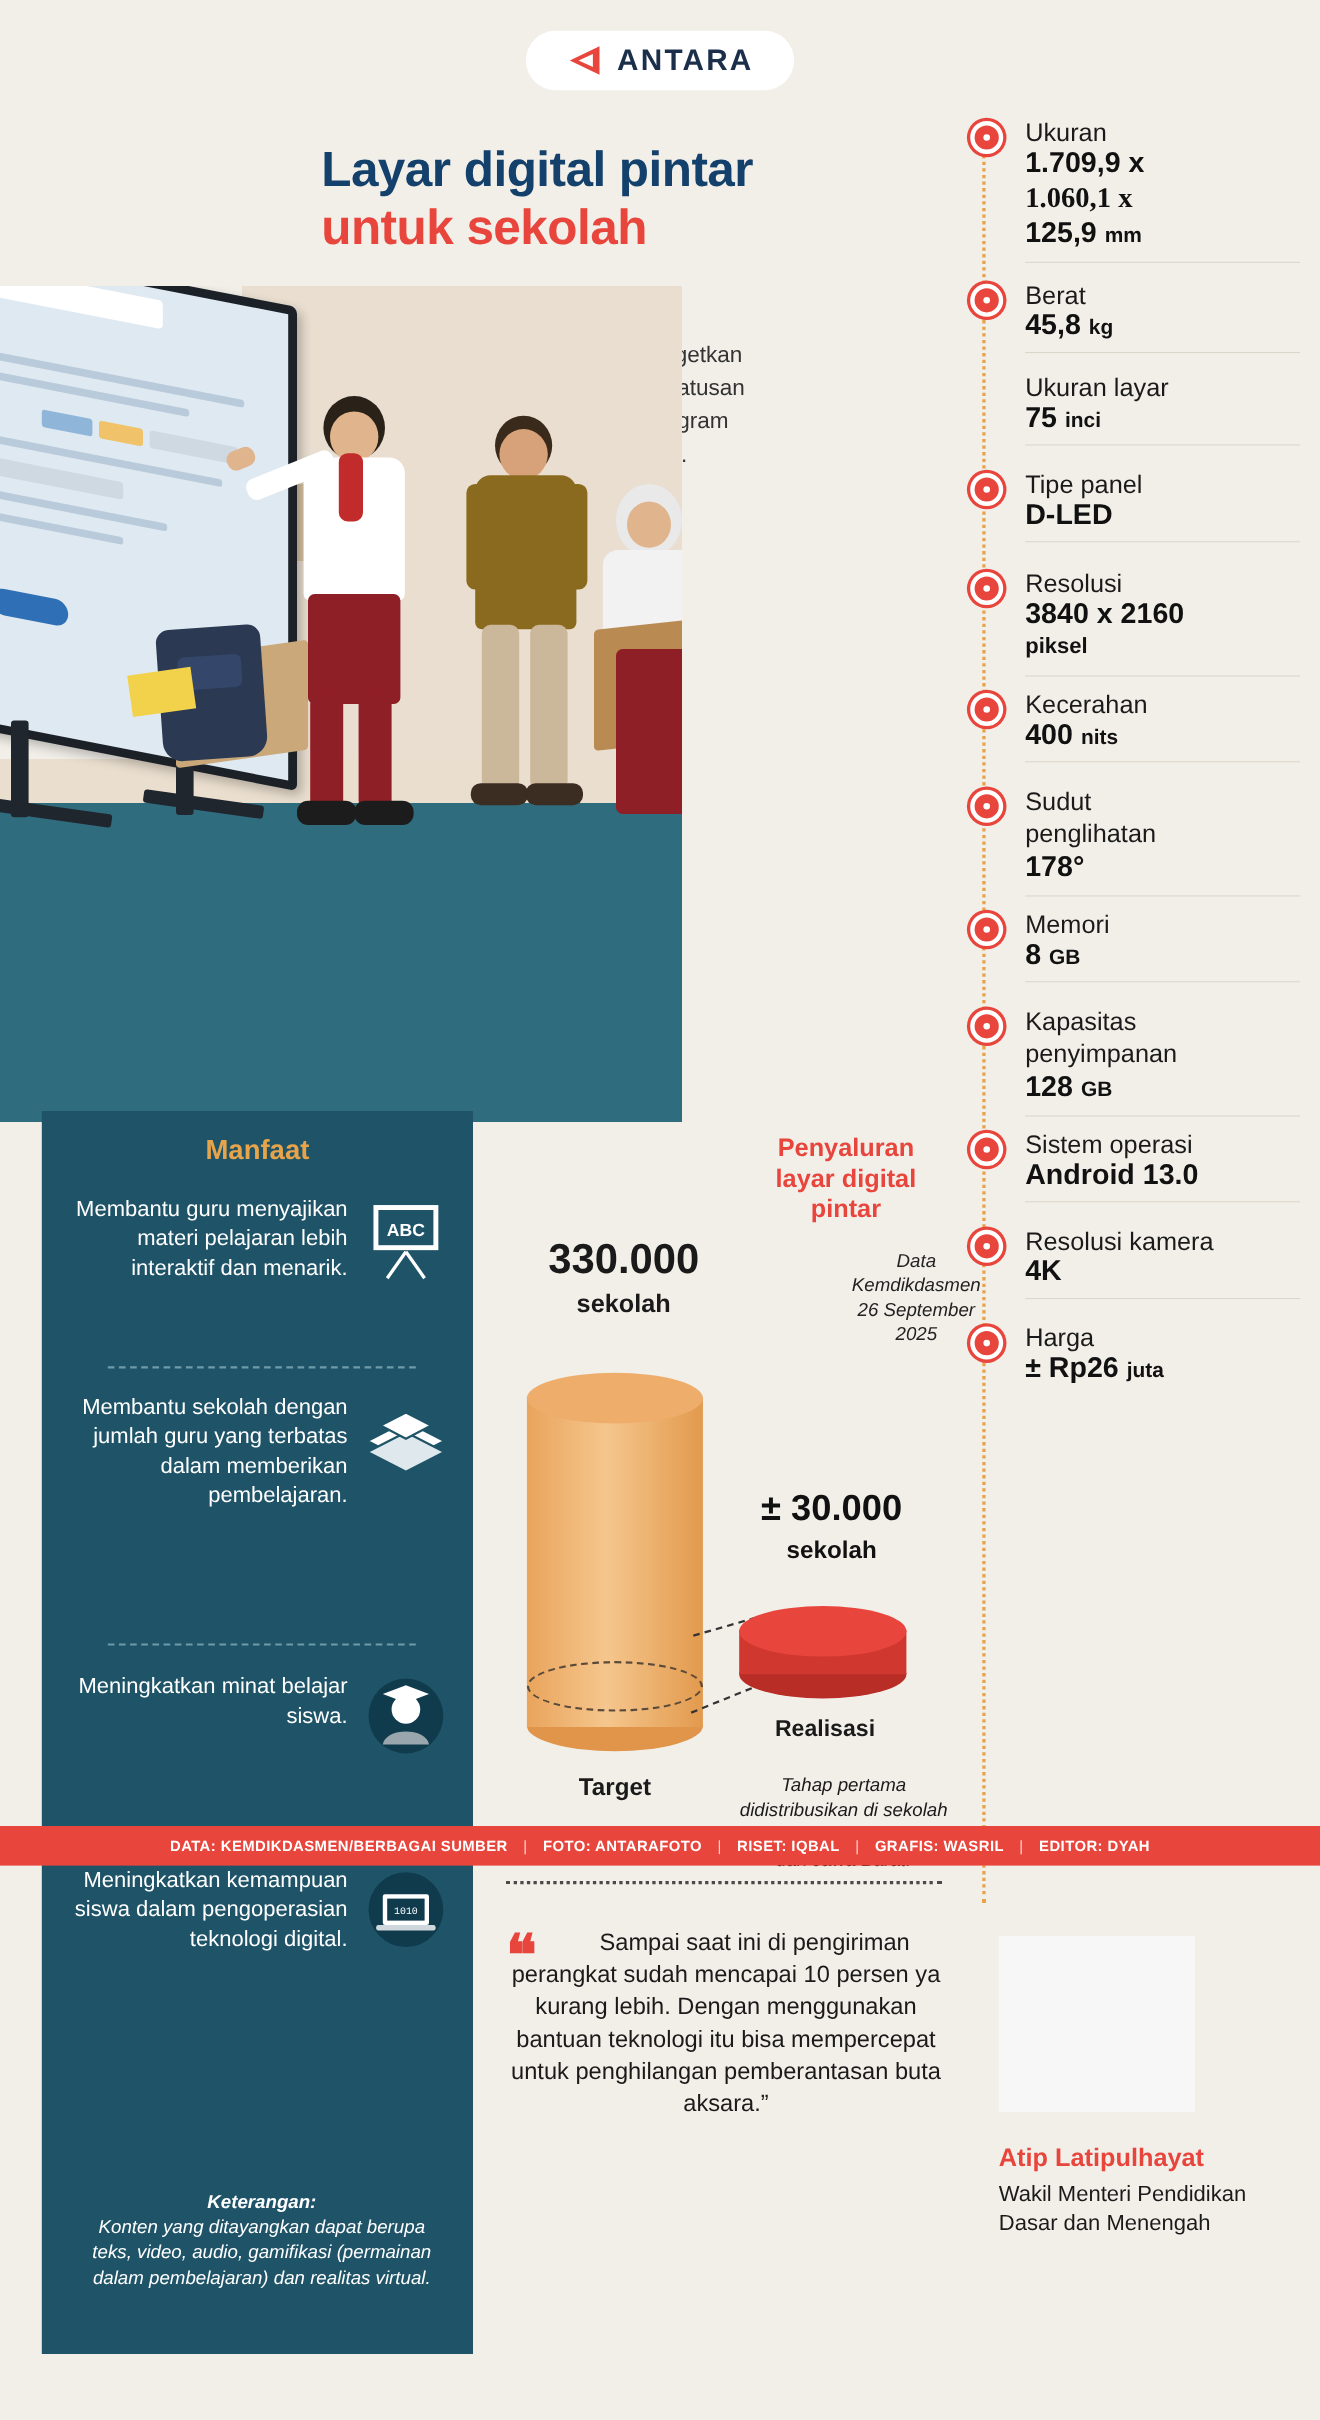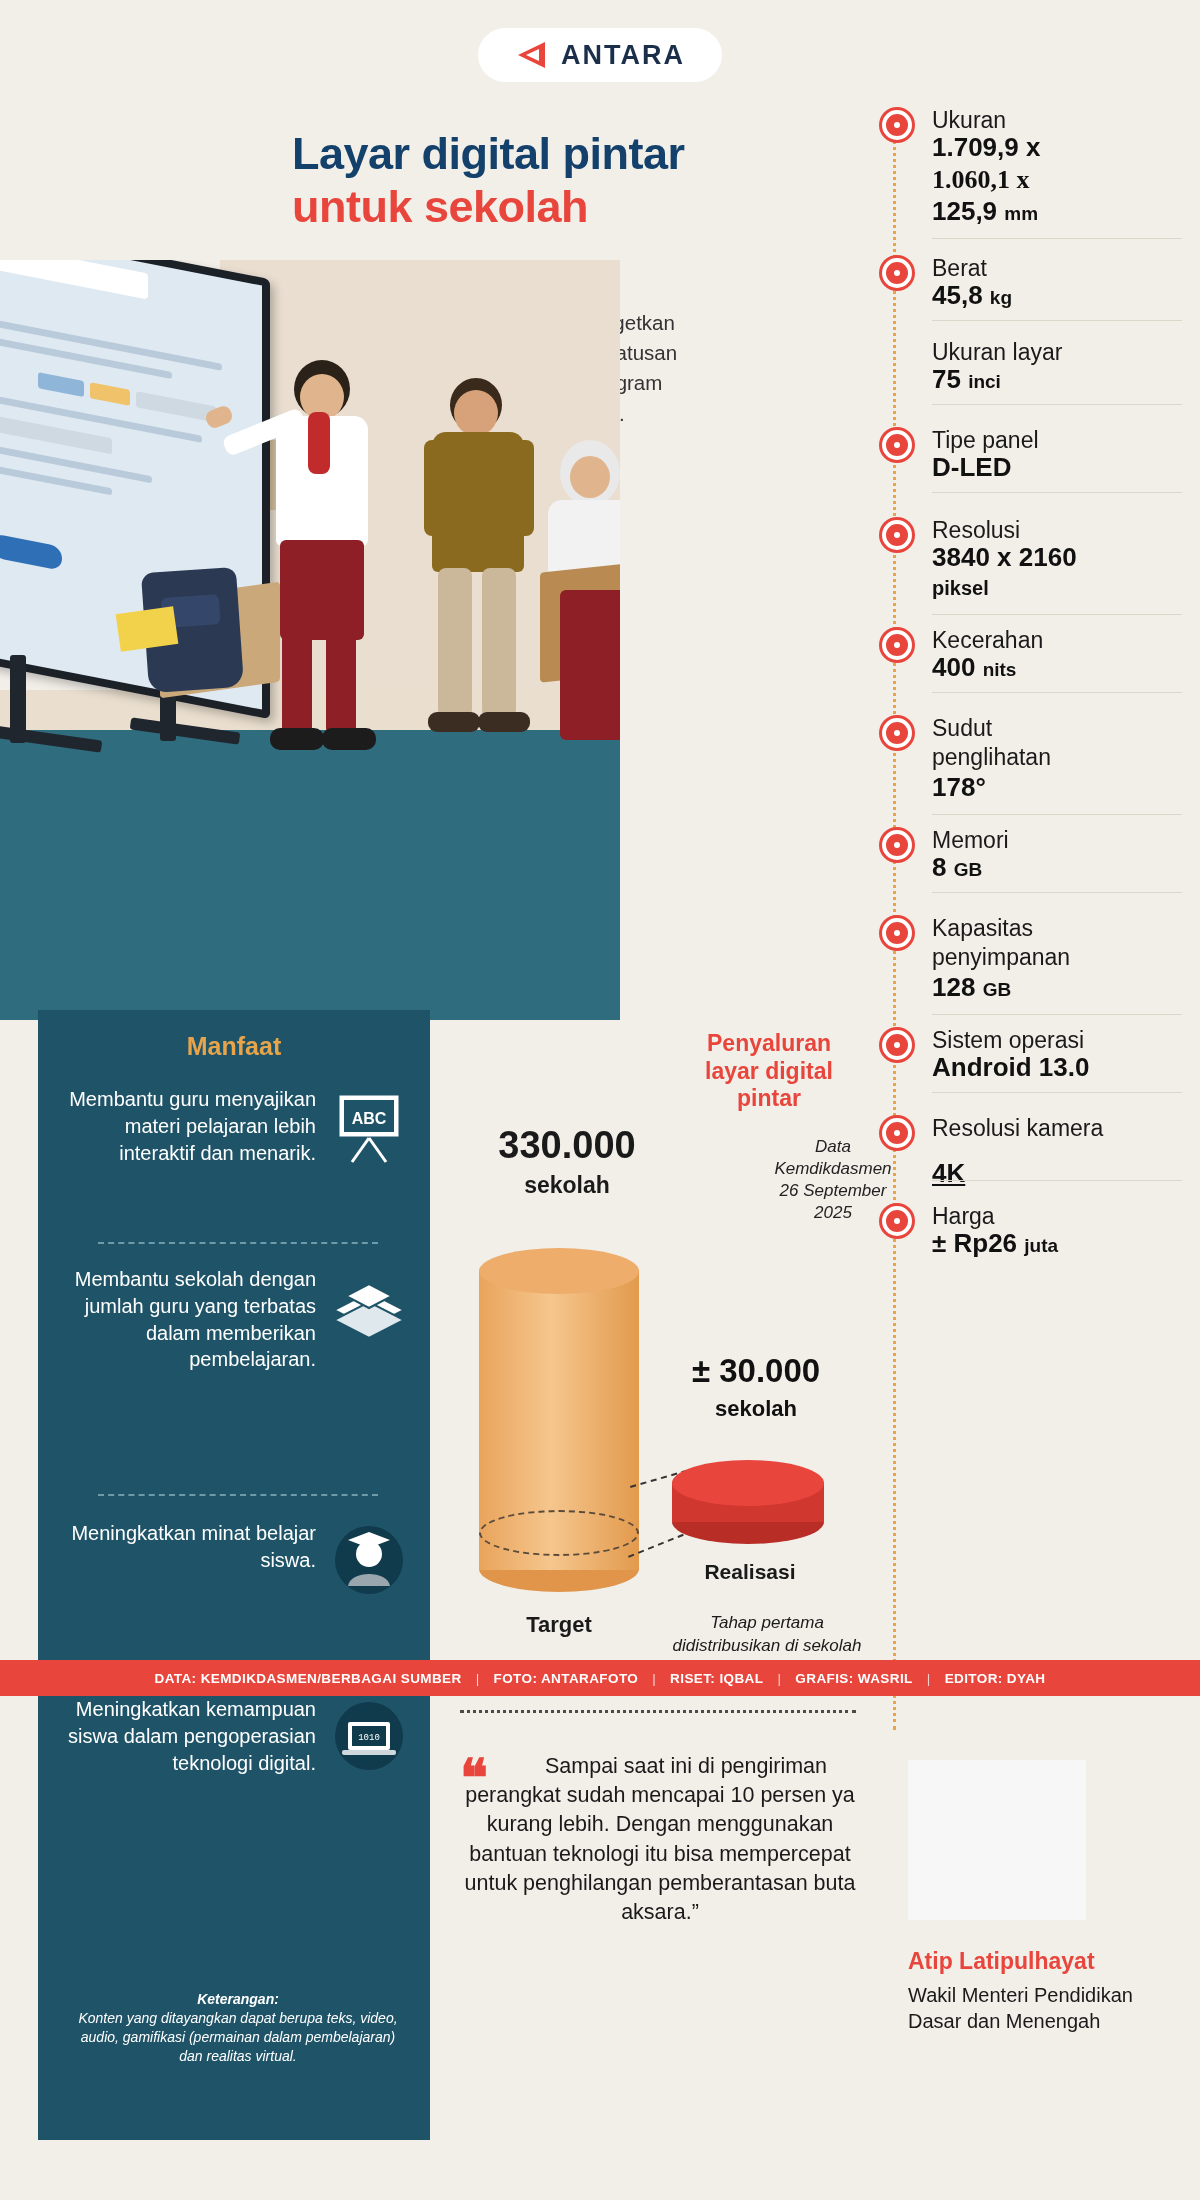--- a/index.html
+++ b/index.html
@@ -141,21 +141,21 @@
   }
   .benefit-icon {
     width: 86px; height: 80px; position: relative; flex: 0 0 86px;
   }
   .divider {
     position: absolute; left: 60px; width: 280px; height: 0;
     border-top: 2px dashed #6f9aa8;
   }
   .ket {
     position: absolute; left: 40px; width: 320px; top: 980px;
-    color: #ffffff; font-style: italic; font-size: 14px; line-height: 1.36;
+    color: #ffffff; font-style: italic; font-size: 17px; line-height: 1.36;
     text-align: center;
   }
   .ket b { font-style: italic; }
 
   
   .chart-title {
     position: absolute; left: 684px; top: 1030px; width: 170px;
     color: #e8453c; font-size: 23px; font-weight: bold; line-height: 1.2;
     text-align: center;
   }
@@ -586,21 +586,21 @@
     <div class="spec-item" style="top:920px;">
       <div class="spec-dot" style="top:0;"></div>
       <div class="spec-label" style="top:-4px;">Sistem operasi</div>
       <div class="spec-value" style="top:22px;">Android 13.0</div>
       <div class="spec-sep" style="top:62px;"></div>
     </div>
 
     <div class="spec-item" style="top:1008px;">
       <div class="spec-dot" style="top:0;"></div>
       <div class="spec-label" style="top:-4px;">Resolusi kamera</div>
-      <div class="spec-value" style="top:40px;text-decoration:underline;">4K</div>
+      <div class="spec-value" style="top:22px;">4K</div>
       <div class="spec-sep" style="top:62px;"></div>
     </div>
 
     <div class="spec-item" style="top:1096px;">
       <div class="spec-dot" style="top:0;"></div>
       <div class="spec-label" style="top:-4px;">Harga</div>
       <div class="spec-value" style="top:22px;">
         <span>± Rp26</span>
         <small>juta</small>
       </div>

